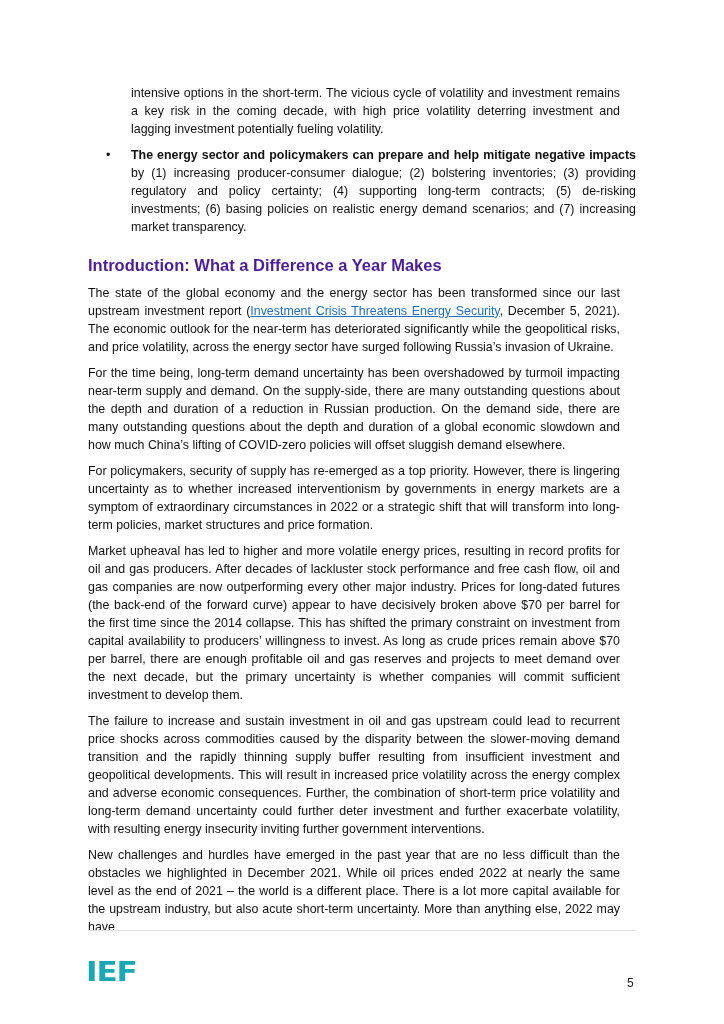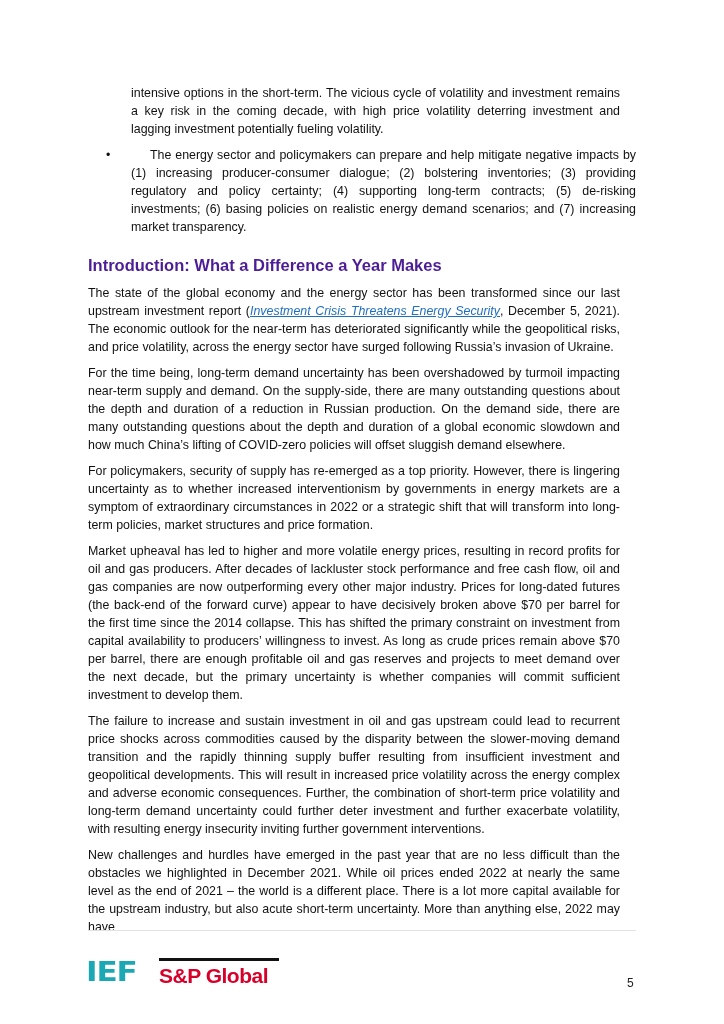--- a/index.html
+++ b/index.html
@@ -4,23 +4,23 @@
 <style>
   html, body { margin: 0; padding: 0; background: #ffffff; }
   body { width: 724px; height: 1024px; position: relative; overflow: hidden;
          font-family: "Liberation Sans", sans-serif; color: #111111; }
   .page { position: absolute; left: 0; top: 0; width: 724px; height: 1024px; }
   .content { position: absolute; left: 88px; width: 548px; top: 84px; }
   .p { font-size: 12.4px; line-height: 18px; text-align: justify; margin: 0 16px 8px 0; }
   .indent { padding-left: 43px; }
   .bullet-row { position: relative; padding-left: 43px; margin-bottom: 8px; }
   .bullet-dot { position: absolute; left: 18px; top: 0; font-size: 12.4px; line-height: 18px; }
-  .bold { font-weight: normal; margin-left: 19px; }
+  .bold { font-weight: bold; }
   h2.heading { font-size: 16.5px; font-weight: bold; color: #4c1d95; margin: 18px 0 8px 0; line-height: 22px; }
-  a.link { color: #1f6fbf; text-decoration: underline; font-style: italic; }
+  a.link { color: #1f6fbf; text-decoration: underline; }
   .footer-rule { position: absolute; left: 88px; width: 548px; top: 930px; height: 1px; background: #e2e2e2; }
   .logo-ief { position: absolute; left: 86px; top: 958px; font-size: 27px; font-weight: bold; color: #1ba7b4;
               letter-spacing: -1px; line-height: 28px; font-family: "DejaVu Sans", sans-serif; transform: scaleX(1.15); transform-origin: left; }
   .logo-sp { position: absolute; left: 159px; top: 958px; width: 120px; }
   .logo-sp .bar { height: 3px; background: #111; width: 120px; }
   .logo-sp .txt { font-size: 21px; font-weight: bold; color: #d6002a; line-height: 26px; margin-top: 2px; letter-spacing: -0.5px; }
   .page-num { position: absolute; left: 627px; top: 976px; font-size: 12px; color: #222; }
 </style>
 </head>
 <body>
@@ -40,18 +40,14 @@
 
     <p class="p">For the time being, long-term demand uncertainty has been overshadowed by turmoil impacting near-term supply and demand.  On the supply-side, there are many outstanding questions about the depth and duration of a reduction in Russian production.  On the demand side, there are many outstanding questions about the depth and duration of a global economic slowdown and how much China’s lifting of COVID-zero policies will offset sluggish demand elsewhere.</p>
     <p class="p">For policymakers, security of supply has re-emerged as a top priority.  However, there is lingering uncertainty as to whether increased interventionism by governments in energy markets are a symptom of extraordinary circumstances in 2022 or a strategic shift that will transform into long-term policies, market structures and price formation.</p>
     <p class="p">Market upheaval has led to higher and more volatile energy prices, resulting in record profits for oil and gas producers.  After decades of lackluster stock performance and free cash flow, oil and gas companies are now outperforming every other major industry.  Prices for long-dated futures (the back-end of the forward curve) appear to have decisively broken above $70 per barrel for the first time since the 2014 collapse.  This has shifted the primary constraint on investment from capital availability to producers’ willingness to invest.  As long as crude prices remain above $70 per barrel, there are enough profitable oil and gas reserves and projects to meet demand over the next decade, but the primary uncertainty is whether companies will commit sufficient investment to develop them.</p>
     <p class="p">The failure to increase and sustain investment in oil and gas upstream could lead to recurrent price shocks across commodities caused by the disparity between the slower-moving demand transition and the rapidly thinning supply buffer resulting from insufficient investment and geopolitical developments.  This will result in increased price volatility across the energy complex and adverse economic consequences.  Further, the combination of short-term price volatility and long-term demand uncertainty could further deter investment and further exacerbate volatility, with resulting energy insecurity inviting further government interventions.</p>
     <p class="p">New challenges and hurdles have emerged in the past year that are no less difficult than the obstacles we highlighted in December 2021.  While oil prices ended 2022 at nearly the same level as the end of 2021 – the world is a different place.  There is a lot more capital available for the upstream industry, but also acute short-term uncertainty.  More than anything else, 2022 may have</p>
   </div>
 
   <div class="footer-rule"></div>
   <div class="logo-ief">IEF</div>
-  <div class="logo-sp">
-    <div class="bar"></div>
-    <div class="txt">S&amp;P Global</div>
-  </div>
   <div class="page-num">5</div>
 </div>
 
 </body></html>

